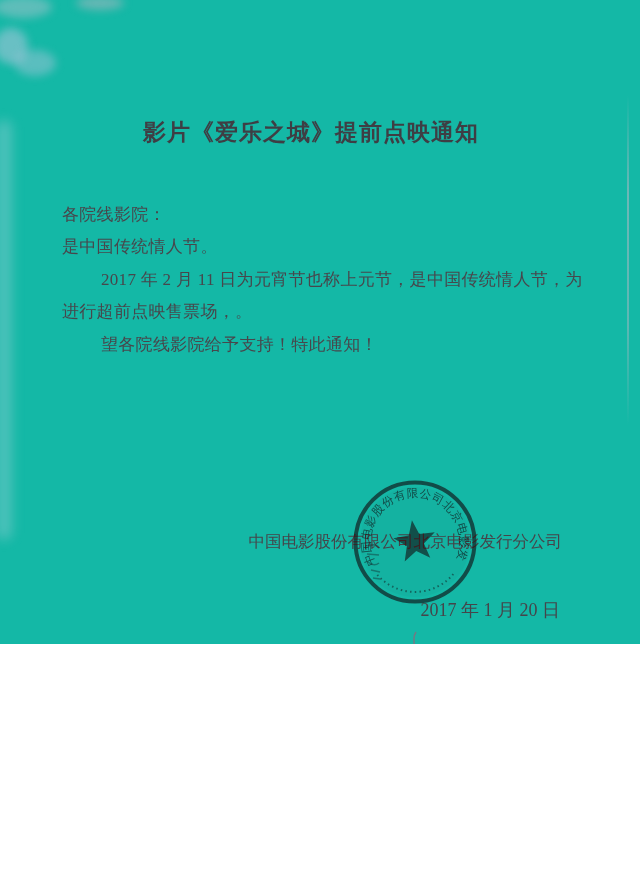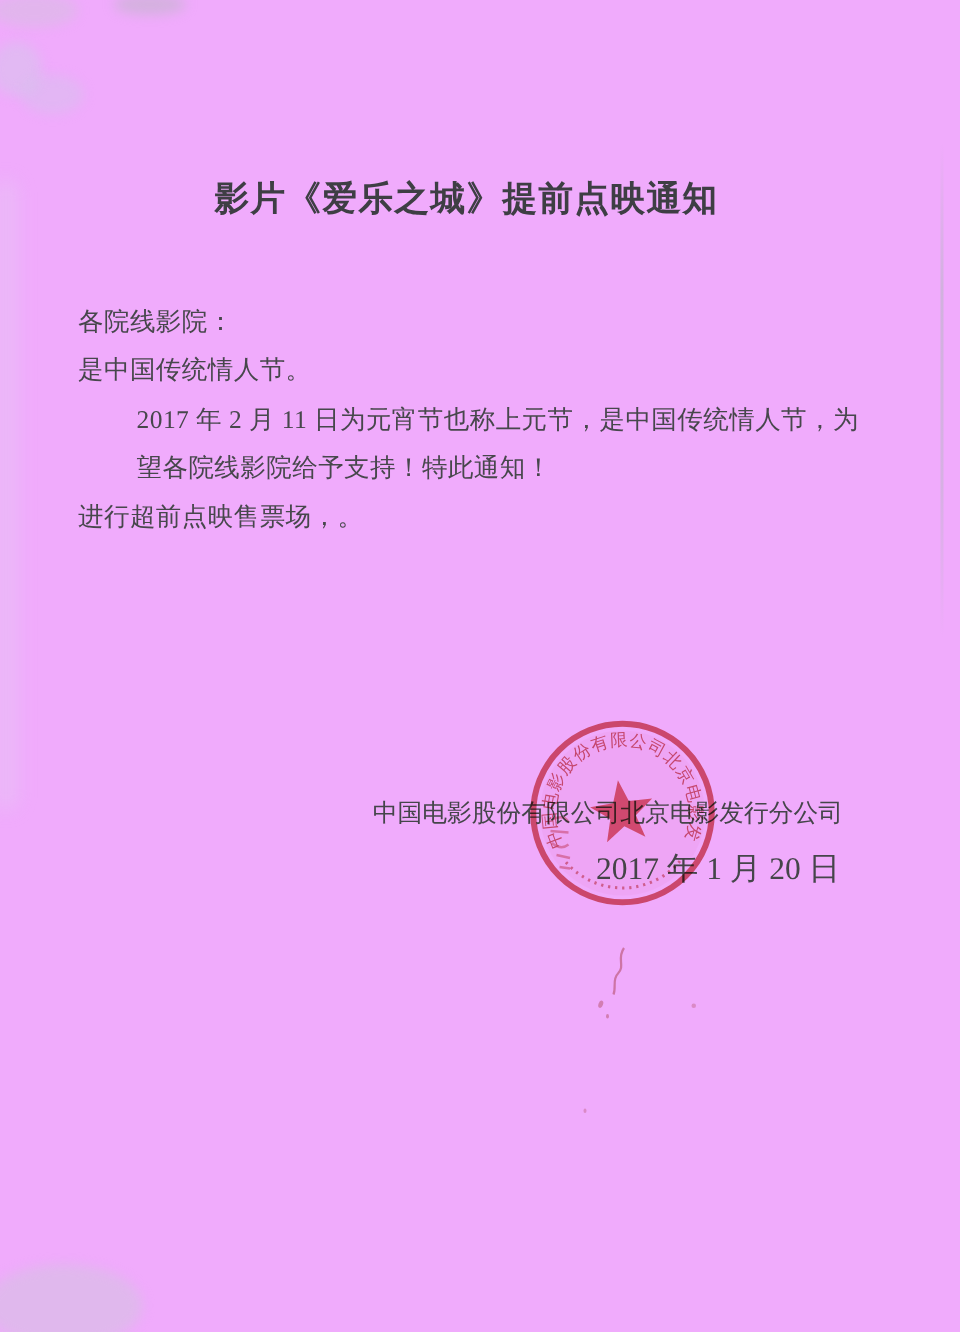--- a/index.html
+++ b/index.html
@@ -1,19 +1,19 @@
 <!DOCTYPE html>
 <html><head>
 <meta charset="utf-8">
 <style>
   html,body{margin:0;padding:0;background:#ffffff;}
   .page{
     position:relative;
-    width:640px;height:888px;
-    background:#f0abfc;
+    width:640px;height:644px;
+    background:#14b8a6;
     overflow:hidden;
     font-family:"Liberation Serif","DejaVu Serif",serif;
   }
   
   .smudge{position:absolute;filter:blur(4px);border-radius:50%;}
   .sm-a{left:-6px;top:-4px;width:58px;height:22px;background:rgba(205,198,215,.40);}
   .sm-b{left:76px;top:-4px;width:48px;height:14px;background:rgba(186,184,196,.50);}
   .sm-c{left:-6px;top:28px;width:34px;height:36px;background:rgba(208,202,232,.45);}
   .sm-d{left:14px;top:50px;width:42px;height:26px;background:rgba(206,200,232,.38);}
   .sm-e{left:-10px;top:843px;width:105px;height:55px;background:rgba(203,203,218,.42);}
@@ -21,32 +21,32 @@
   .scan-line{
     position:absolute;left:627px;top:95px;width:2px;height:330px;
     background:linear-gradient(rgba(190,190,202,0),rgba(183,183,197,.55) 30%,rgba(183,183,197,.45) 70%,rgba(190,190,202,0));
   }
   .title{
     position:absolute;left:0;top:117px;width:622px;margin:0;
     text-align:center;font-size:23px;font-weight:700;letter-spacing:1px;
     color:#3e3e44;
   }
   .body{
-    position:absolute;left:52px;top:199px;width:514px;
+    position:absolute;left:62px;top:199px;width:514px;
     font-size:17px;line-height:32.4px;letter-spacing:.3px;color:#47474c;
   }
   .line{white-space:nowrap;}
   .indent{text-indent:39px;}
   .signature{
     position:absolute;top:531px;right:78px;
     font-size:16.5px;letter-spacing:0;color:#45454a;white-space:nowrap;
   }
   .date{
-    position:absolute;top:565px;right:80px;
-    font-size:21px;color:#45454a;white-space:nowrap;
+    position:absolute;top:598px;right:80px;
+    font-size:18px;color:#45454a;white-space:nowrap;
   }
   .seal{
     position:absolute;left:351px;top:478px;width:128px;height:128px;
     mix-blend-mode:multiply;opacity:.95;
   }
   .ink-squiggle{position:absolute;left:404px;top:630px;}
   .ink-dot{position:absolute;border-radius:50%;background:rgba(178,78,98,.48);}
   .d1{left:399px;top:667px;width:3px;height:5px;transform:rotate(20deg);}
   .d2{left:404px;top:676px;width:2px;height:3px;}
   .d3{left:461px;top:669px;width:3px;height:3px;background:rgba(178,78,98,.35);}
@@ -64,22 +64,22 @@
   <div class="smudge sm-e"></div>
   <div class="smudge sm-f"></div>
   <div class="scan-line"></div>
 
   <h1 class="title">影片《爱乐之城》提前点映通知</h1>
 
   <div class="body">
     <div class="line">各院线影院：</div>
     <div class="line">是中国传统情人节。</div>
     <div class="line indent">2017 年 2 月 11 日为元宵节也称上元节，是中国传统情人节，为</div>
+    <div class="line">进行超前点映售票场，。</div>
     <div class="line indent">望各院线影院给予支持！特此通知！</div>
-    <div class="line">进行超前点映售票场，。</div>
   </div>
 
   <div class="signature">中国电影股份有限公司北京电影发行分公司</div>
   <div class="date">2017 年 1 月 20 日</div>
 
   <div class="seal">
     <svg width="128" height="128" viewBox="0 0 128 128">
       <defs>
         <path id="arcTop" d="M 25 86.5 A 45 45 0 1 1 103 86.5" fill="none"></path>
       </defs>

